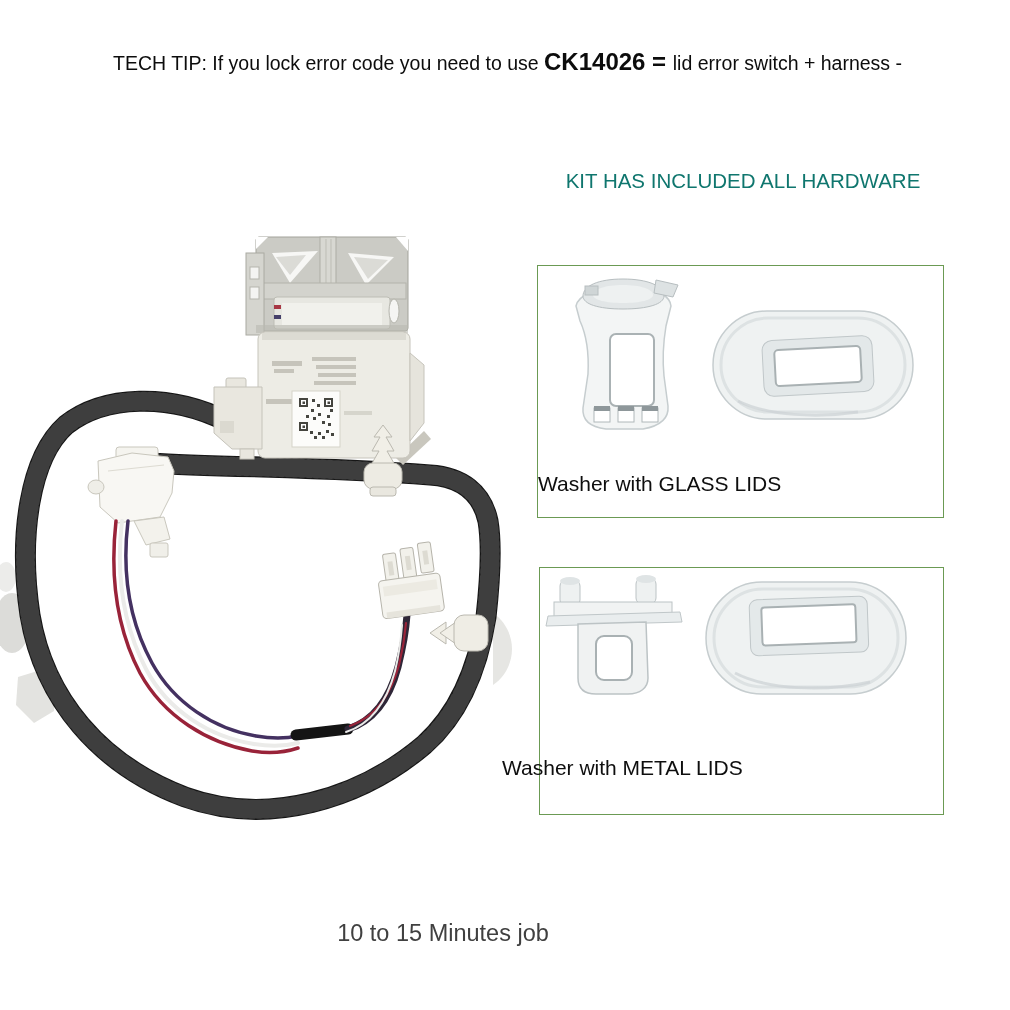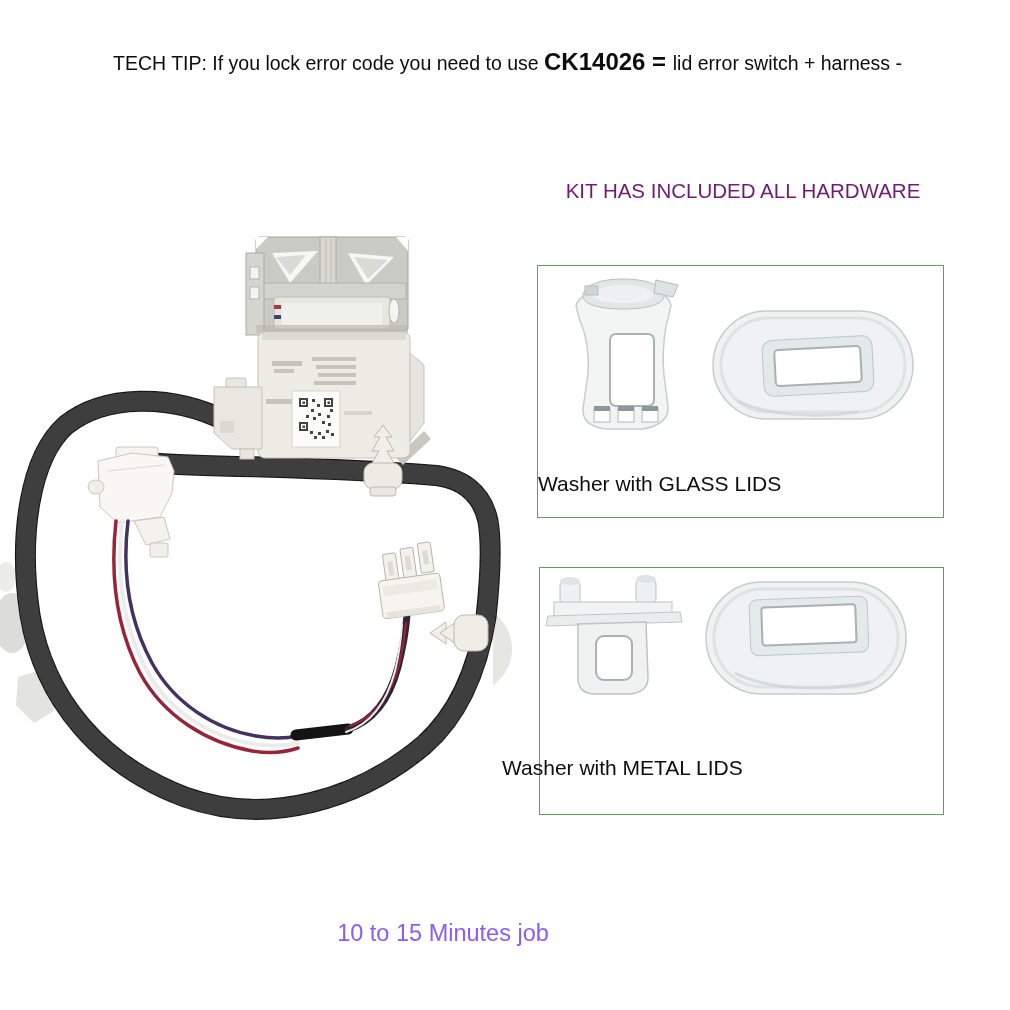--- a/index.html
+++ b/index.html
@@ -4,35 +4,35 @@
 <style>
   html,body{margin:0;padding:0;background:#ffffff;}
   .page{position:relative;width:1010px;height:1010px;background:#ffffff;overflow:hidden;
         font-family:"Liberation Sans",sans-serif;color:#111;}
   
   .header{position:absolute;left:113px;top:49px;width:800px;line-height:25px;
           font-size:19.5px;color:#0c0c0c;}
   .header .pn{font-weight:bold;font-size:24px;text-align:right;}
   .header .h-line2{margin-left:6px;}
   
-  .kit-note{position:absolute;left:543px;top:179px;width:400px;text-align:center;
-            font-size:20.5px;line-height:23px;color:#701a75;}
+  .kit-note{position:absolute;left:543px;top:169px;width:400px;text-align:center;
+            font-size:20.5px;line-height:23px;color:#0f766e;}
   
   .box{position:absolute;border:1px solid #6b9a53;background:#ffffff;}
   .box1{left:537px;top:265px;width:405px;height:251px;}
   .box2{left:539px;top:567px;width:403px;height:246px;}
   .box svg{position:absolute;left:0;top:0;}
   .caption{position:absolute;width:100%;font-size:21px;color:#0e0e0e;}
   .box1 .caption{top:206px;}
   .box2 .caption{top:188px;left:-38px;}
   
   .product{position:absolute;left:0;top:225px;}
   
   .footer{position:absolute;left:0;top:920px;width:886px;text-align:center;
-          font-size:23.5px;color:#8b5cf6;}
+          font-size:23.5px;color:#404040;}
 </style>
 </head>
 <body>
 
 <div class="page">
 
   <div class="header">
     <div class="h-line1"><span>TECH TIP: If you lock error code you need to use </span><span class="pn">CK14026 = </span><span> lid error switch + harness -</span></div>
   </div>
 

